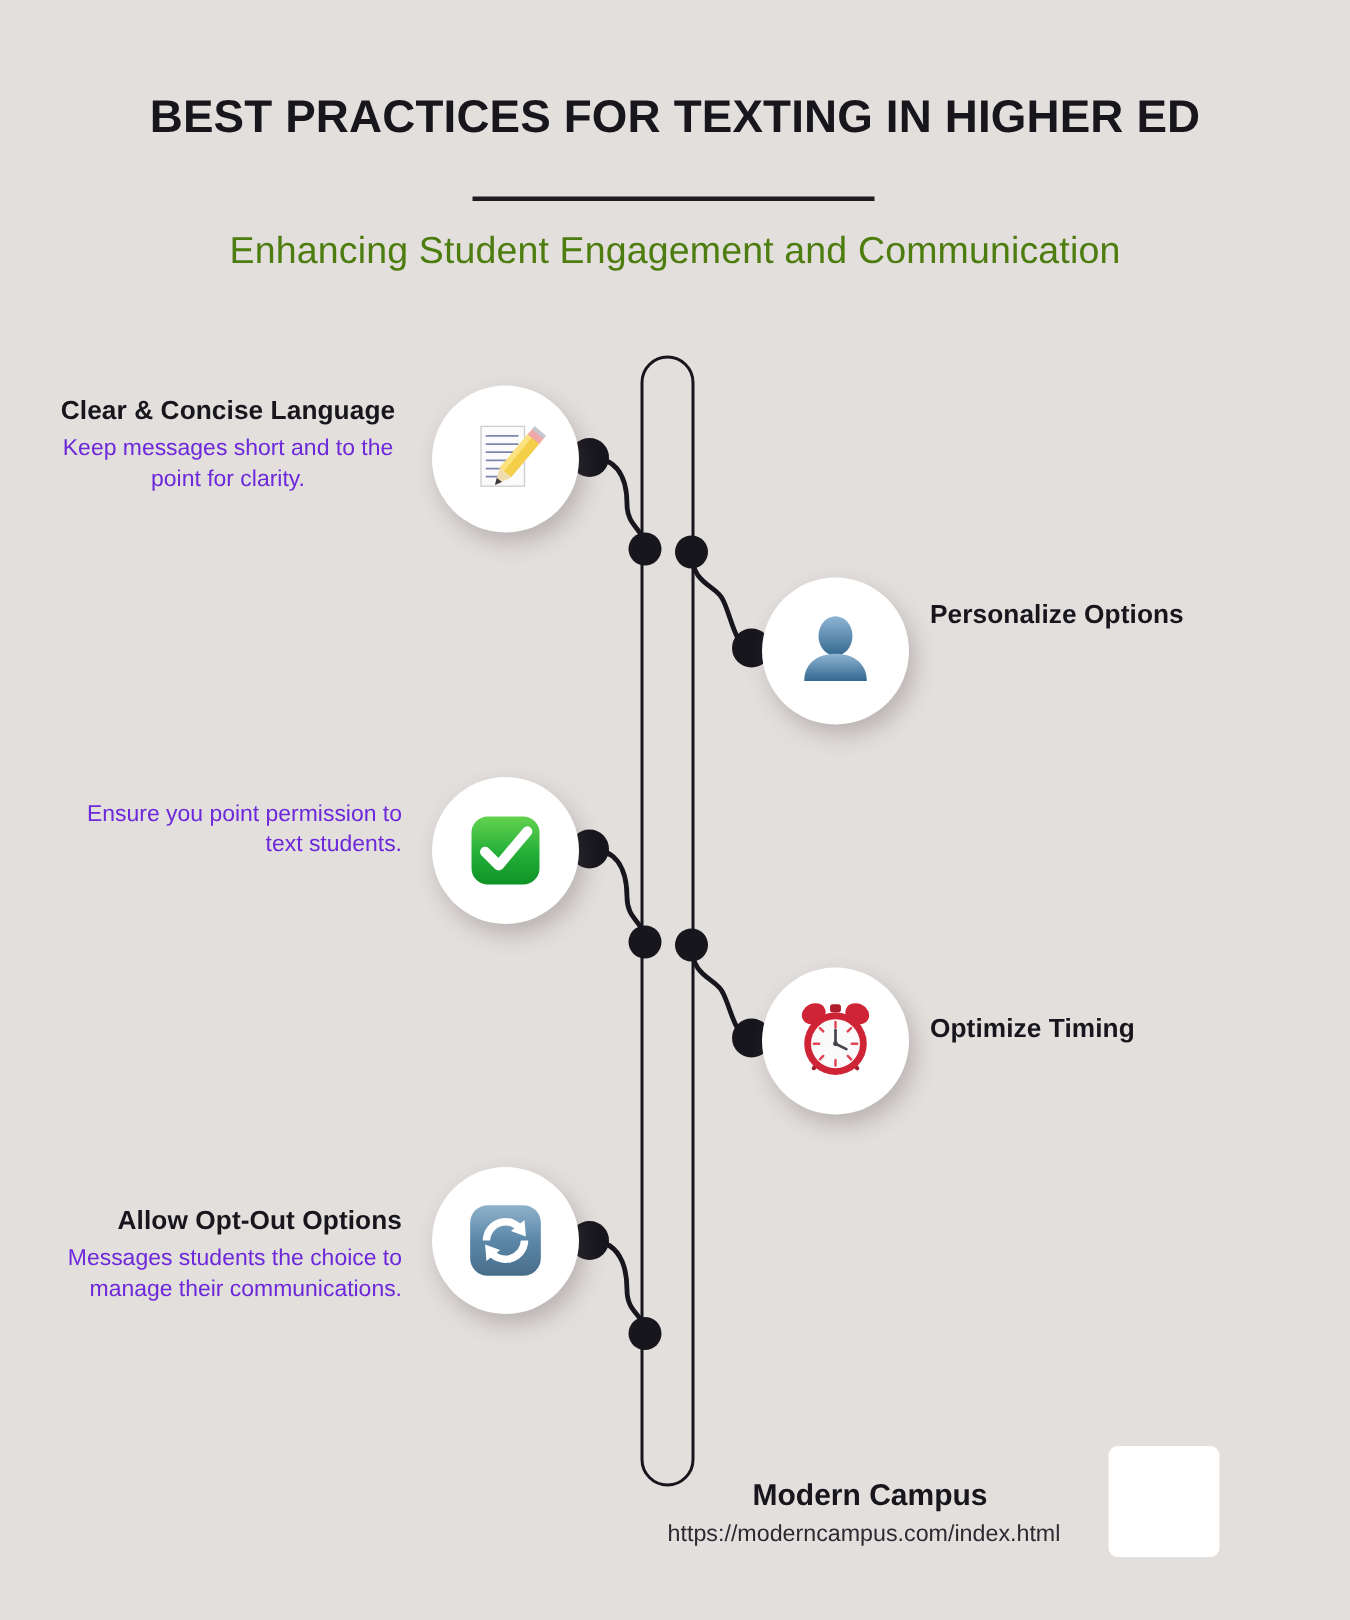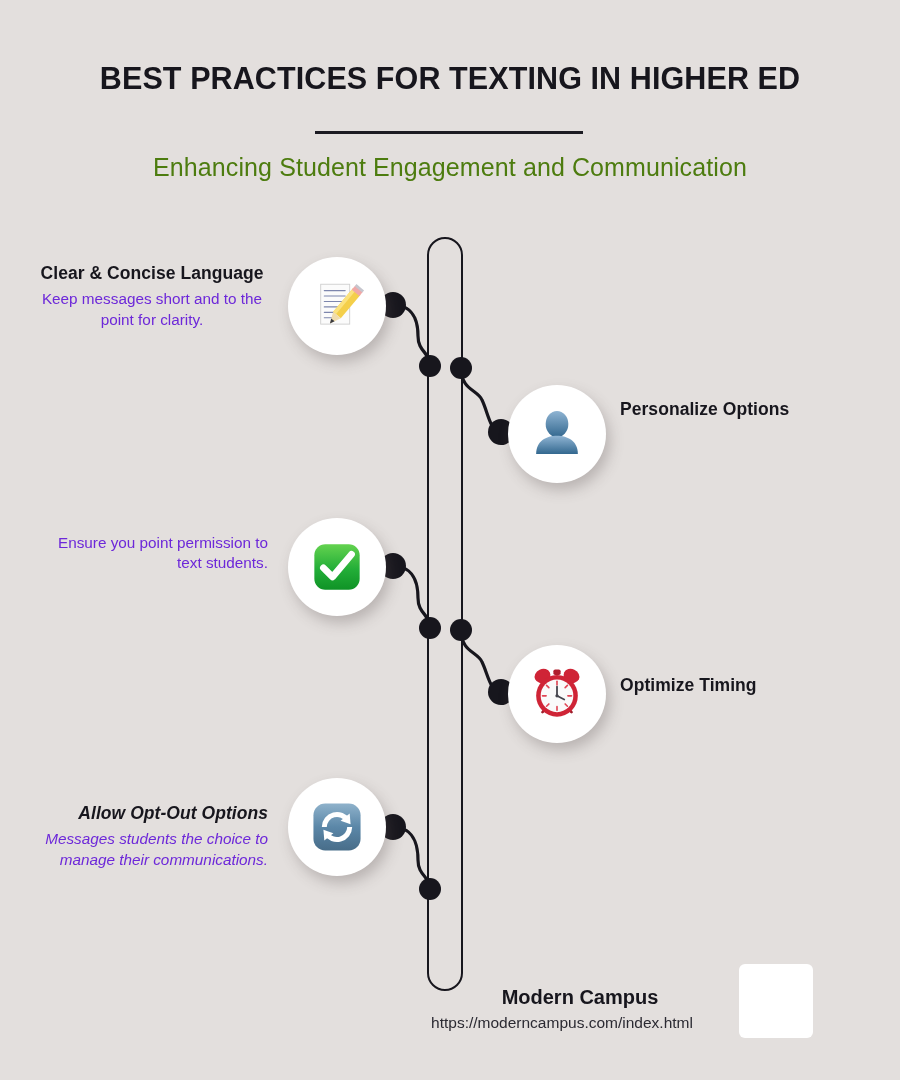--- a/index.html
+++ b/index.html
@@ -132,21 +132,21 @@
     left: 430px;
     top: 986px;
     width: 300px;
     text-align: center;
     font-size: 20px;
     font-weight: bold;
     color: #17161d;
   }
   .footer-url {
     position: absolute;
-    left: 382px;
+    left: 396px;
     top: 1014px;
     width: 360px;
     text-align: center;
     font-size: 15.5px;
     color: #2b2a32;
   }
   .footer-logo {
     position: absolute;
     left: 739px;
     top: 964px;
@@ -296,21 +296,21 @@
           <stop offset="100%" stop-color="#486d89"></stop>
         </linearGradient>
       </defs>
       <rect x="6" y="6" width="52" height="52" rx="13" fill="url(#gBlue)"></rect>
       <path d="M 18 32 A 14 14 0 0 1 44 25" fill="none" stroke="#ffffff" stroke-width="5.5" stroke-linecap="butt"></path>
       <polygon points="46,17 47,29 36,25" fill="#ffffff"></polygon>
       <path d="M 46 32 A 14 14 0 0 1 20 39" fill="none" stroke="#ffffff" stroke-width="5.5" stroke-linecap="butt"></path>
       <polygon points="18,47 17,35 28,39" fill="#ffffff"></polygon>
     </svg>
   </div>
-  <div class="item-text align-right" style="left:28px; top:803px; width:240px;font-style:italic;">
+  <div class="item-text align-right" style="left:28px; top:803px; width:240px;">
     <p class="item-title">Allow Opt-Out Options</p>
     <p class="item-desc">Messages students the choice to manage their communications.</p>
   </div>
 
   <div class="footer-brand">Modern Campus</div>
   <div class="footer-url">https://moderncampus.com/index.html</div>
   <div class="footer-logo"></div>
 
 </div>
 

